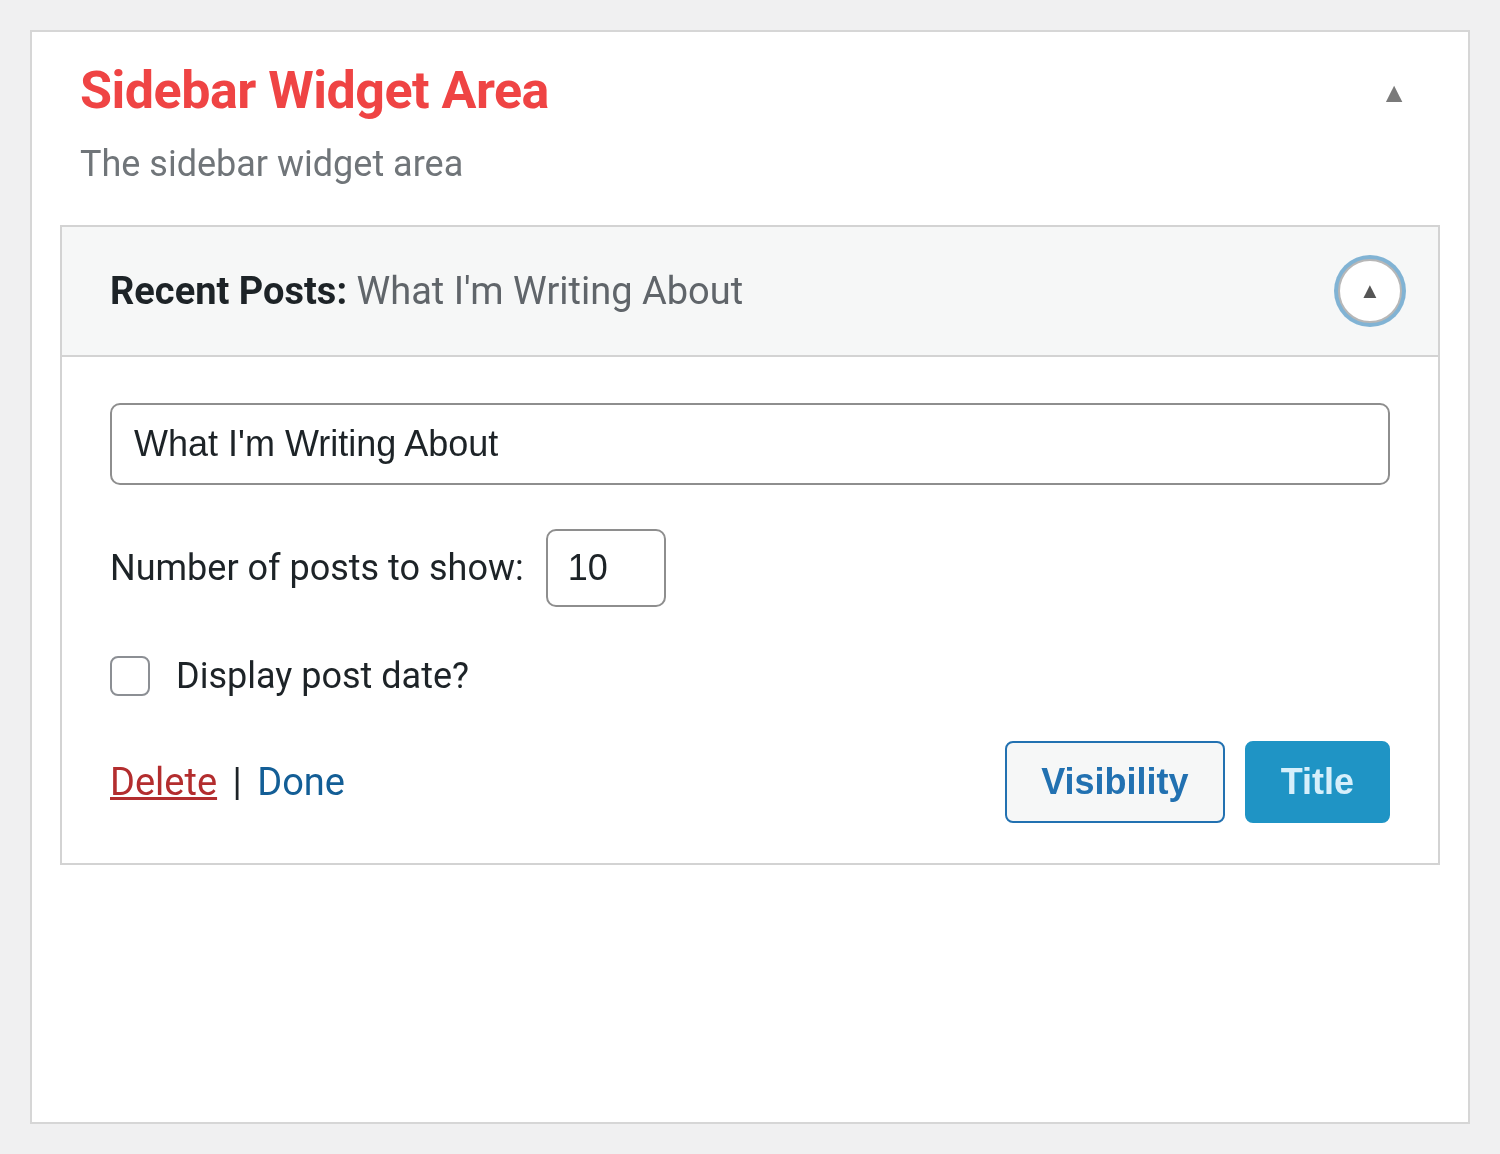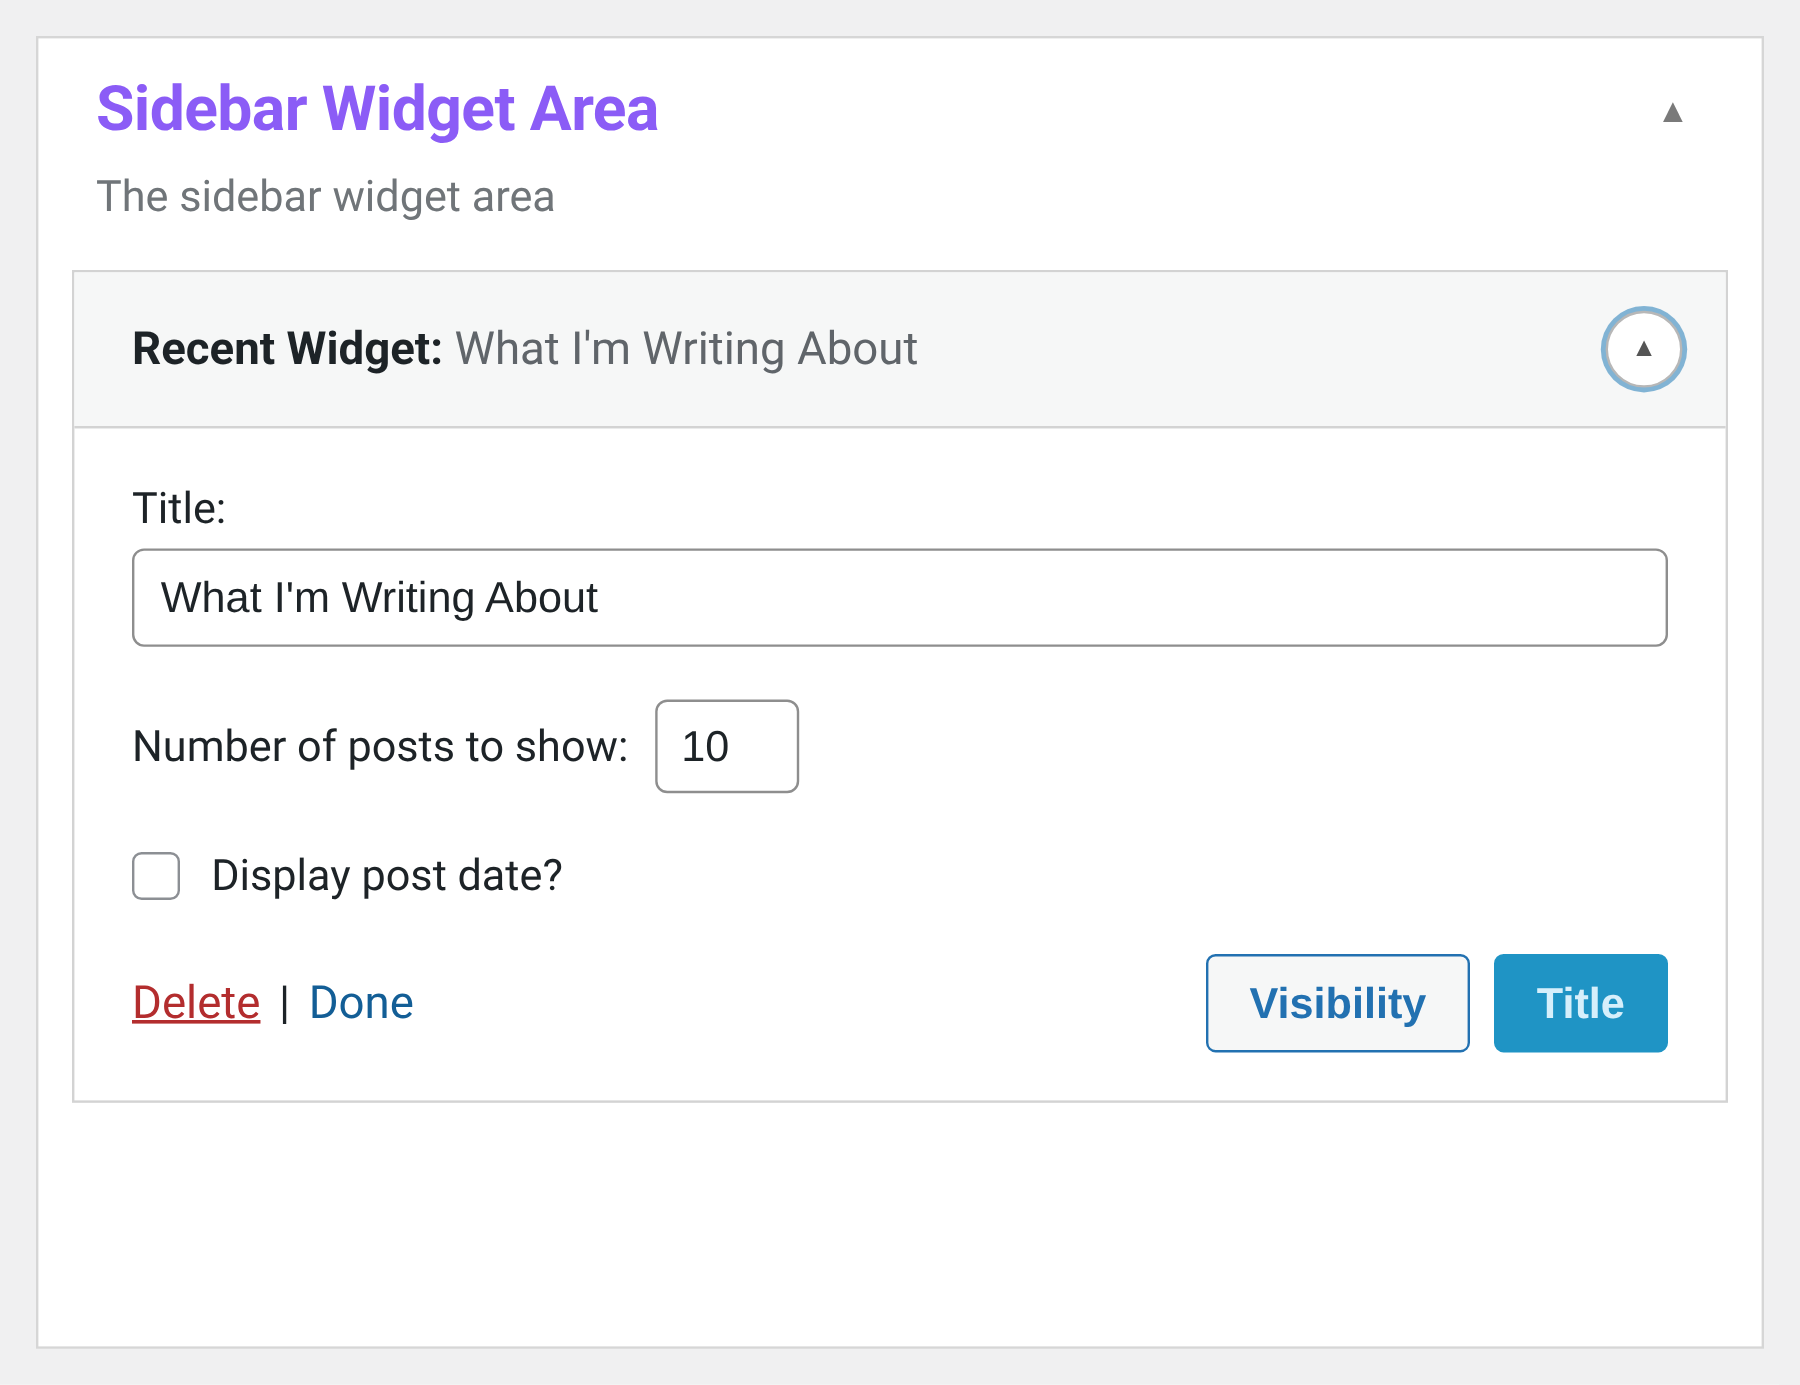--- a/index.html
+++ b/index.html
@@ -22,21 +22,21 @@
   }
   .panel-header {
     display: flex;
     justify-content: space-between;
     align-items: flex-start;
     padding: 0 48px 0 48px;
   }
   .panel-title {
     font-size: 52px;
     font-weight: 700;
-    color: #8b5cf6;
+    color: #ef4444;
     margin: 0;
     letter-spacing: -0.5px;
   }
   .panel-desc {
     font-size: 36px;
     color: #707579;
     margin: 22px 0 0 0;
     font-weight: 400;
   }
   .caret-up-icon {
@@ -184,29 +184,28 @@
     <div>
       <h2 class="panel-title">Sidebar Widget Area</h2>
       <p class="panel-desc">The sidebar widget area</p>
     </div>
     <span class="caret-up-icon">▲</span>
   </div>
 
   <div class="widget-box">
     <div class="widget-header">
       <div class="widget-header-text">
-        <span class="bold">Recent Widget</span><span class="bold">: </span><span class="light">What I'm Writing About</span>
+        <span class="bold">Recent Posts</span><span class="bold">: </span><span class="light">What I'm Writing About</span>
       </div>
       <div class="circle-toggle">
         <span class="tri">▲</span>
       </div>
     </div>
 
     <div class="widget-body">
-      <label class="field-label">Title:</label>
       <input class="title-input" type="text" value="What I'm Writing About" style="">
 
       <div class="row-num">
         <span class="field-label" style="margin-bottom:0">Number of posts to show:</span>
         <input class="num-input" type="text" value="10" style="">
       </div>
 
       <div class="row-check">
         <div class="checkbox"></div>
         <span class="field-label" style="margin-bottom:0">Display post date?</span>

